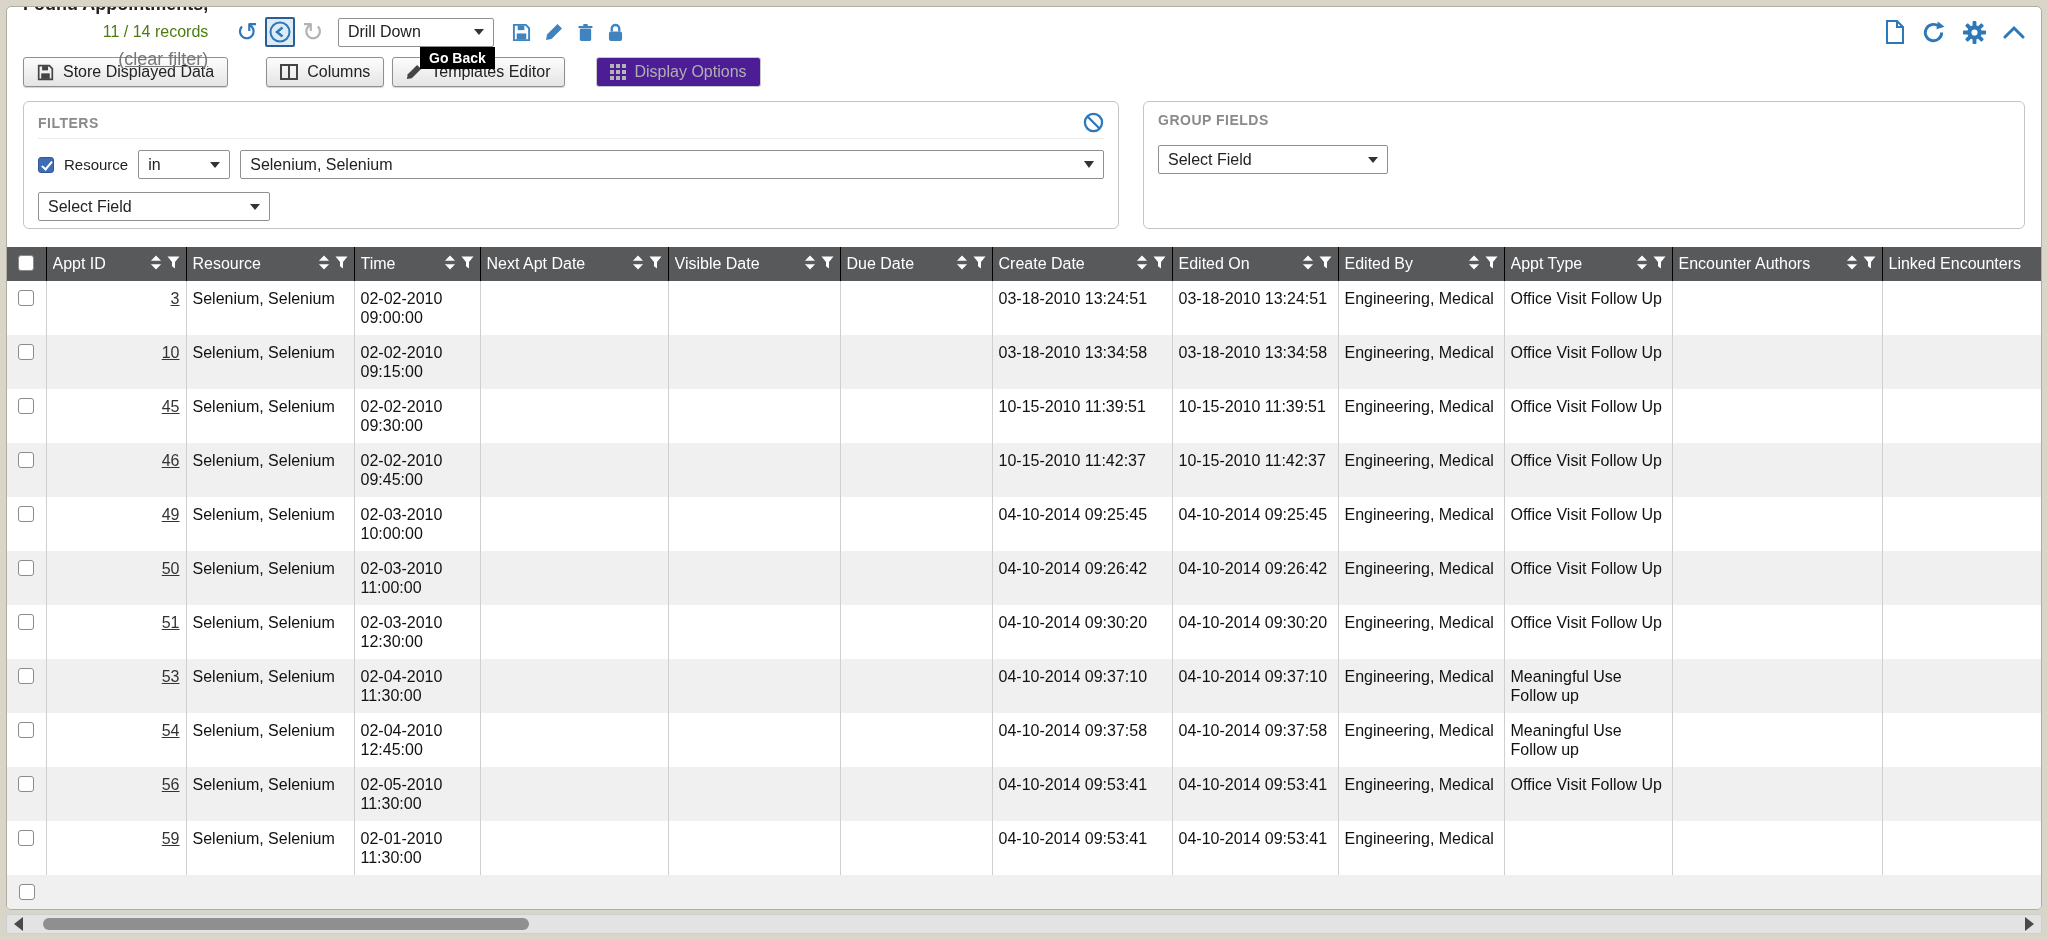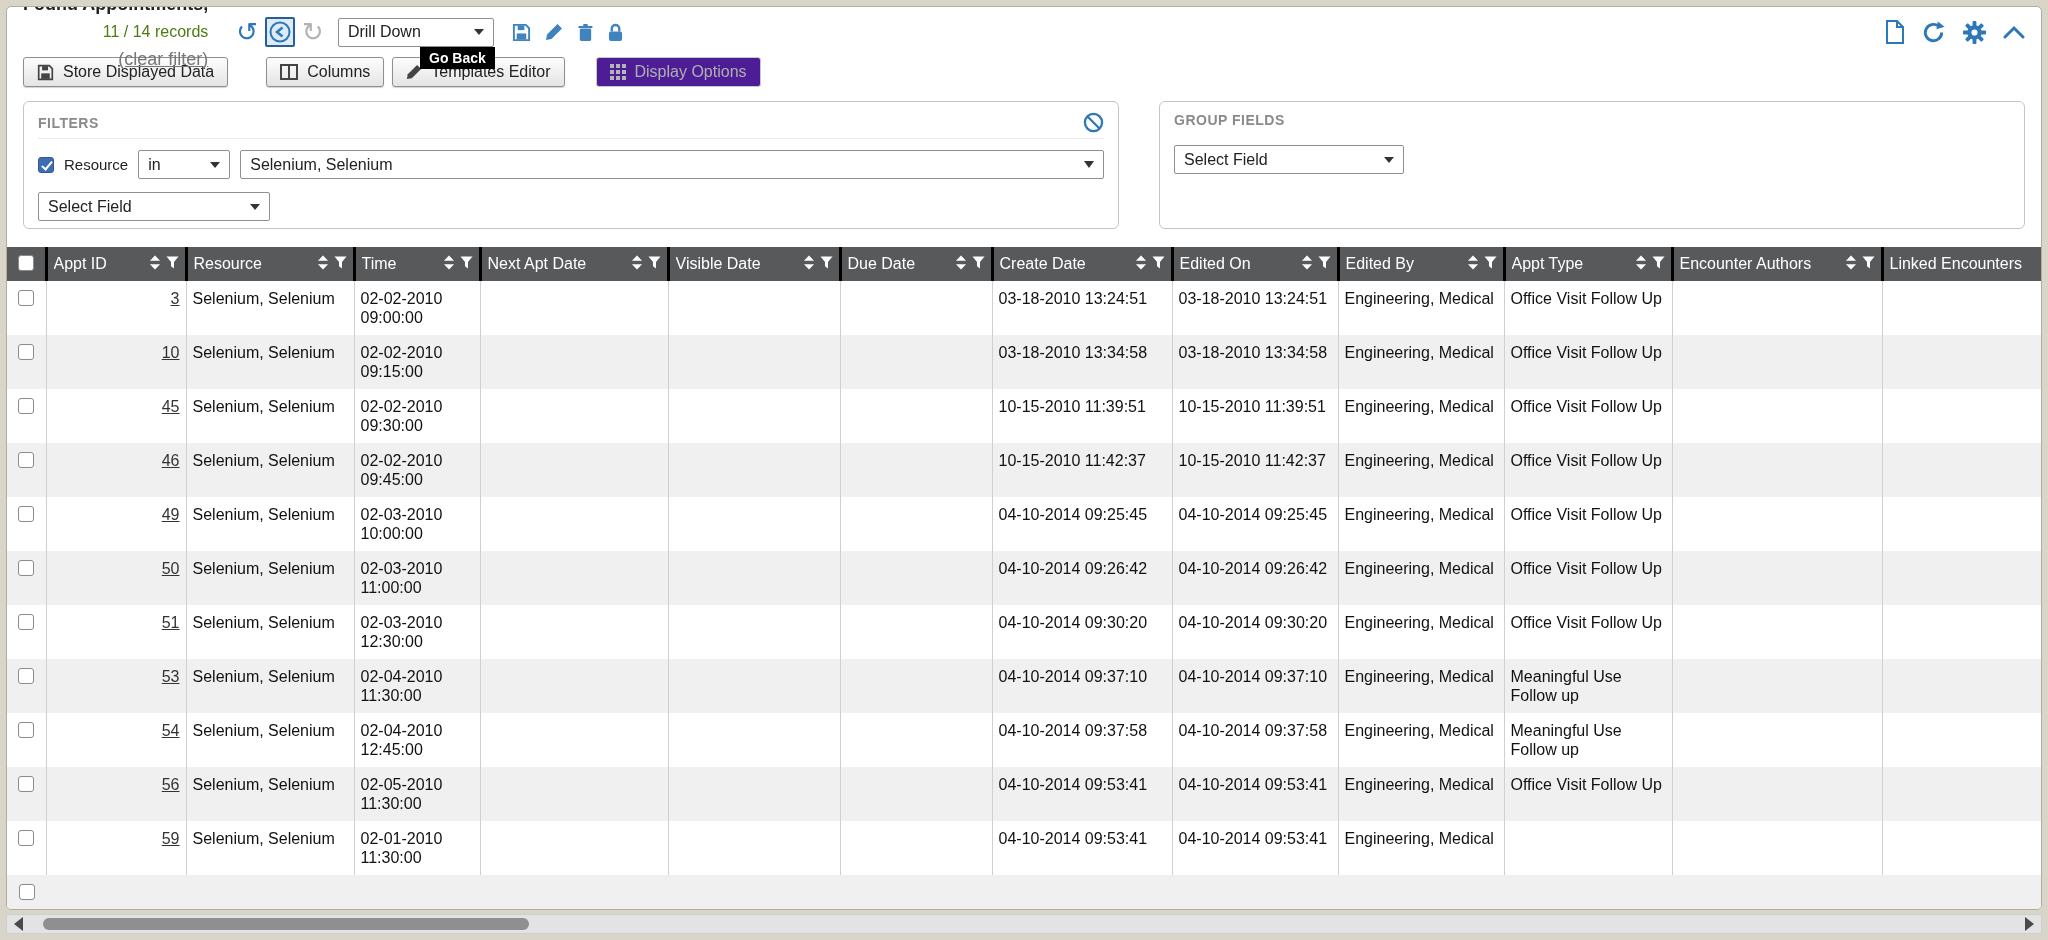--- a/index.html
+++ b/index.html
@@ -62,21 +62,21 @@
     font-size:16px; color:#222; cursor:pointer;
     box-shadow:0 1px 1px rgba(0,0,0,.18);
     white-space:nowrap;
   }
   .btn.disabled {
     color:#b0b0b0; border-color:#c9c9c9; background:#4c1d95; box-shadow:none; cursor:default;text-align:right;
   }
   .mr-lg { margin-right:38px; } .mr-sm { margin-right:8px; } .mr-md { margin-right:31px; }
 
   
-  .panels { display:flex; gap:40px; margin:10px 16px 0; }
+  .panels { display:flex; gap:24px; margin:10px 16px 0; }
   .panel {
     border:1px solid #c4c4c4; border-radius:6px; background:#fff;
     height:128px; padding:10px 14px; overflow:hidden;
   }
   .panel-filters { width:1096px; flex:none; }
   .panel-group { flex:1; }
   .panel-head { display:flex; align-items:center; justify-content:space-between; padding-bottom:5px; }
   .panel-filters .panel-head { border-bottom:1px solid #ececec; }
   .panel-title { font-size:14px; font-weight:bold; color:#8a8a8a; letter-spacing:.5px; }
   .filter-row { display:flex; align-items:center; gap:10px; margin-top:11px; }
@@ -98,21 +98,21 @@
     border-right:2px solid #fff; border-bottom:2px solid #fff; transform:rotate(40deg);
   }
 
   
   .table-wrap { margin-top:18px; }
   table { border-collapse:collapse; table-layout:fixed; width:100%; }
   thead th {
     background:#58595b; color:#fff; font-weight:normal; font-size:16px;
     text-align:left; height:34px; padding:0 6px; cursor:pointer;
   }
-  thead th + th { border-left:3px solid #000000; }
+  thead th + th { border-left:1px solid #000000; }
   .th-inner { display:flex; align-items:center; gap:6px; white-space:nowrap; overflow:hidden; }
   .th-icons { margin-left:auto; display:flex; align-items:center; gap:5px; flex:none; }
   tbody td {
     font-size:16px; color:#111; padding:8px 6px; vertical-align:top; line-height:19px;
     word-wrap:break-word;
   }
   tbody td + td { border-left:1px solid #d0d0d0; }
   tbody tr:nth-child(even) { background:#f0f0f0; }
   tbody { border-bottom:1px solid #bbb; }
   .td-cb, .th-cb { text-align:center; }

